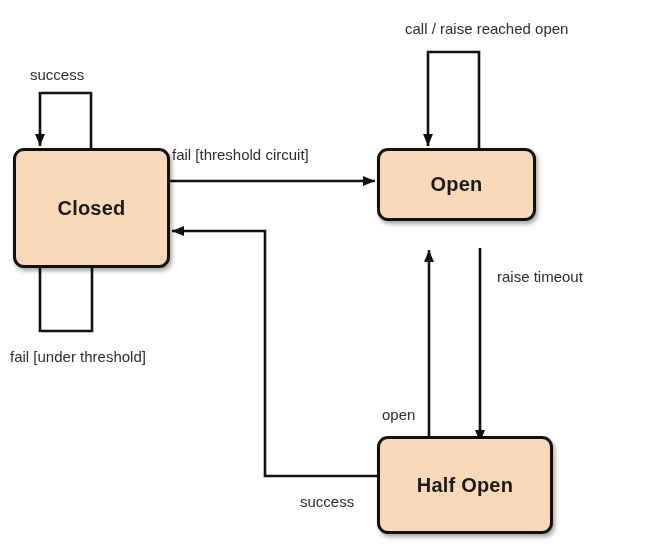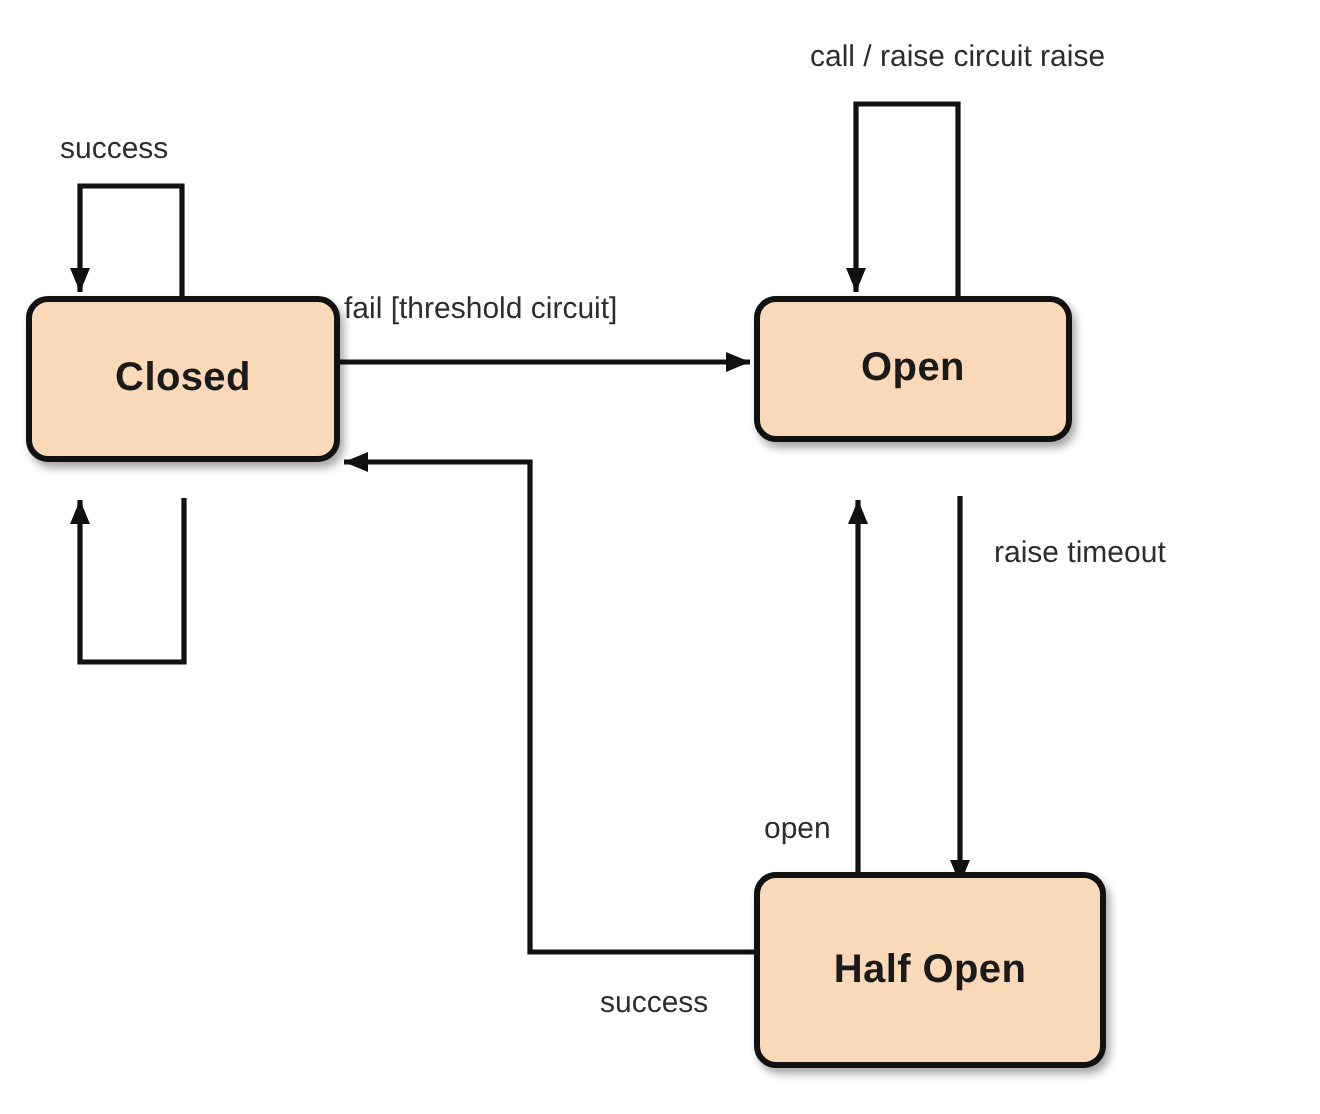--- a/index.html
+++ b/index.html
@@ -47,21 +47,21 @@
     border-radius: 11px;
     box-shadow: 2px 3px 4px rgba(0,0,0,0.35);
     display: flex;
     align-items: center;
     justify-content: center;
     font-weight: bold;
     font-size: 20px;
     color: var(--state-text);
     letter-spacing: 0.2px;
   }
-  .state-closed   { left: 13px;  top: 148px; width: 157px; height: 83px; }
+  .state-closed   { left: 13px;  top: 148px; width: 157px; height: 120px; }
   .state-open     { left: 377px; top: 148px; width: 159px; height: 73px; align-items: center;  }
   .state-halfopen { left: 377px; top: 436px; width: 176px; height: 98px;  }
   .edge-label {
     position: absolute;
     font-size: 15px;
     color: var(--label-text);
     white-space: nowrap;
     line-height: 1.1;
   }
   .lbl-closed-success    { left: 30px;  top: 67px;  }
@@ -103,19 +103,20 @@
     <span>Closed</span>
   </div>
   <div class="state state-open">
     <span>Open</span>
   </div>
   <div class="state state-halfopen">
     <span>Half Open</span>
   </div>
 
   <div class="edge-label lbl-closed-success">success</div>
-  <div class="edge-label lbl-open-call">call / raise circuit raise</div>
+  <div class="edge-label lbl-open-call">call / raise reached open</div>
   <div class="edge-label lbl-closed-open">fail [threshold circuit]</div>
   <div class="edge-label lbl-reset-timeout">raise timeout</div>
+  <div class="edge-label lbl-closed-fail">fail [under threshold]</div>
   <div class="edge-label lbl-fail">open</div>
   <div class="edge-label lbl-halfopen-success">success</div>
 
 </div>
 
 </body></html>

